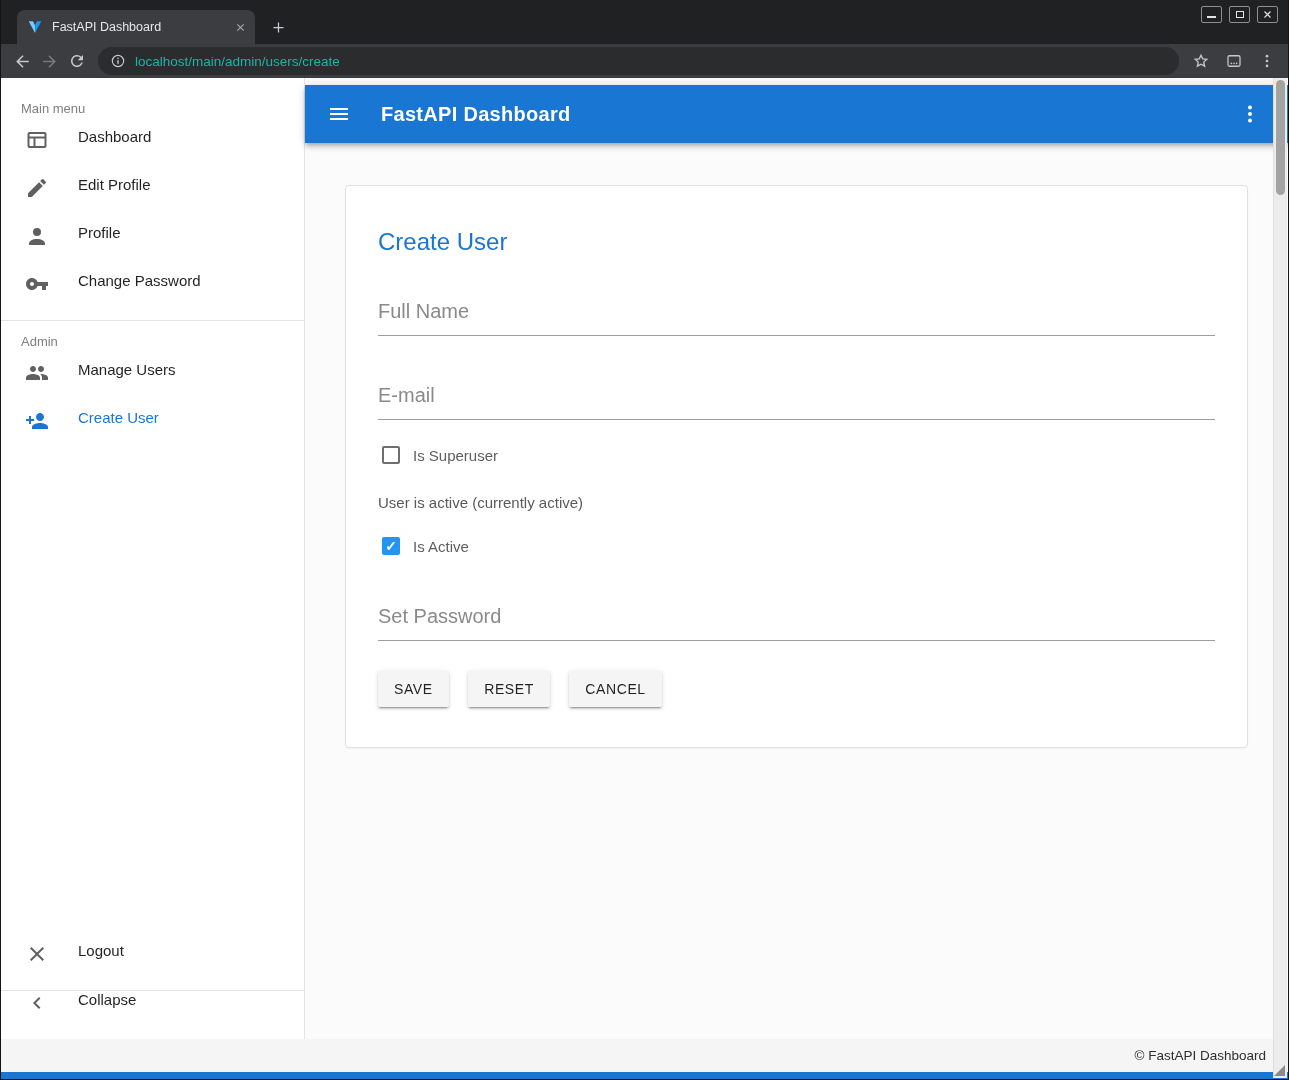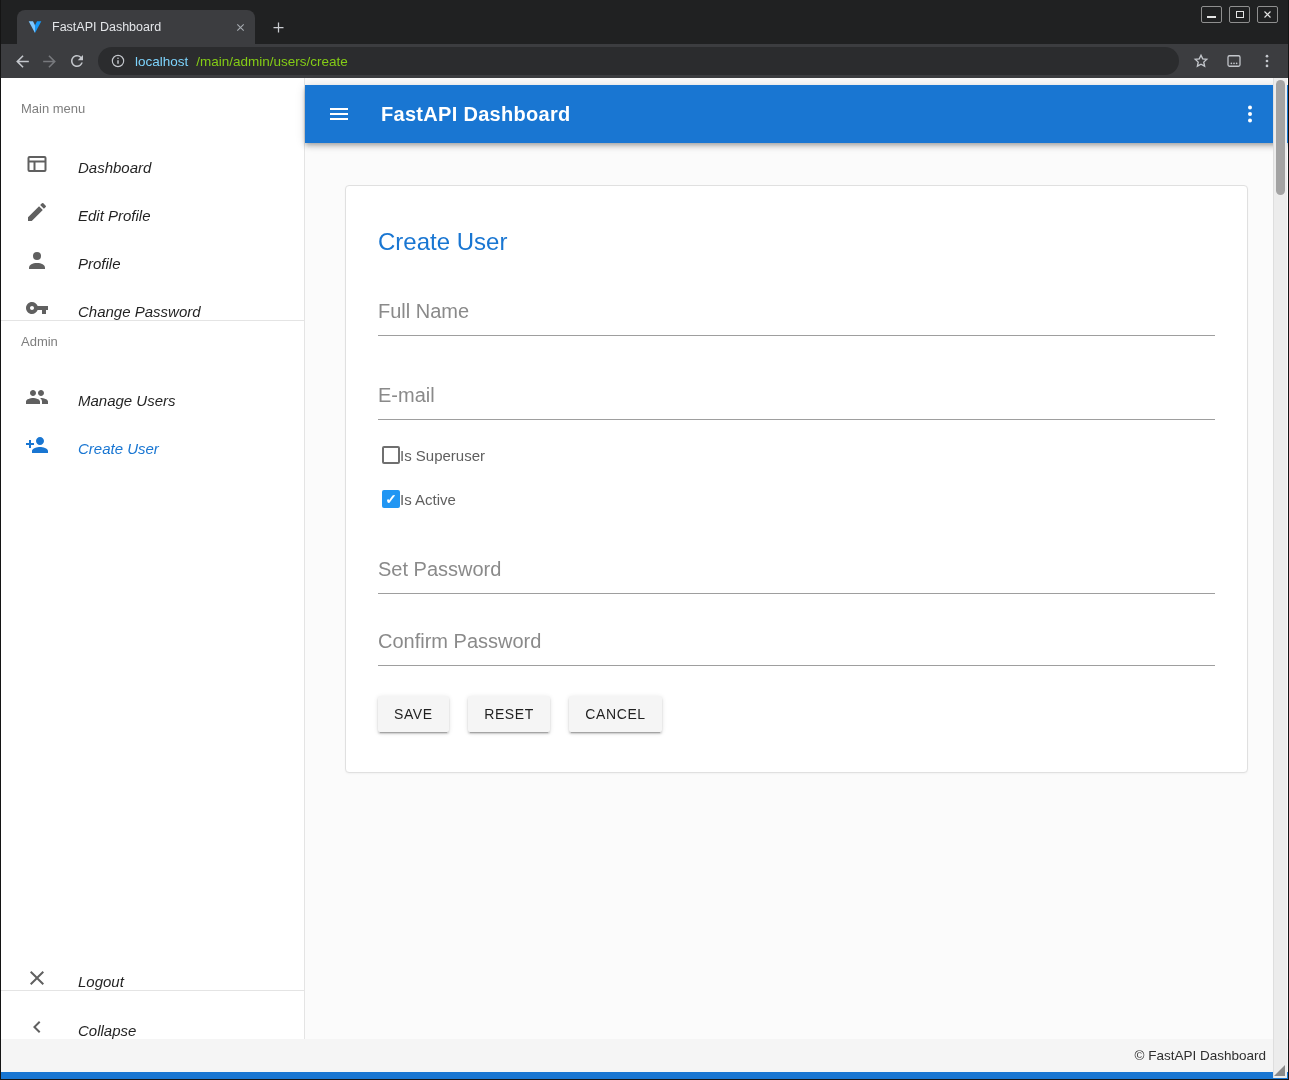--- a/index.html
+++ b/index.html
@@ -19,32 +19,32 @@
   .win-btn { width:21px; height:17px; border:1px solid #8f8f8f; border-radius:2px; display:flex; align-items:center; justify-content:center; cursor:pointer; background:transparent; color:#e4e4e4; }
   .glyph-min { width:9px; height:6px; border-bottom:2px solid #e4e4e4; }
   .glyph-max { width:8px; height:7px; border:1.5px solid #e4e4e4; }
 
   .toolbar { height:34px; background:#3c3d40; display:flex; align-items:center; padding:0 8px; flex:none; }
   .nav-btn { width:27px; height:27px; color:#c4c7cc; flex:none; }
   .nav-btn.disabled { color:#77797d; }
   .omnibox { flex:1; height:28px; background:#2b2c2e; border-radius:14px; display:flex; align-items:center; padding:0 12px; margin:0 8px; min-width:0; cursor:text; }
   .site-info { color:#c4c7cc; display:flex; flex:none; }
   .url { font-size:13.5px; margin-left:9px; white-space:nowrap; overflow:hidden; }
-  .url-host { color:#7dd3fc; }
-  .url-path { color:#84cc16;padding-left:8px; }
+  .url-host { color:#14b8a6; }
+  .url-path { color:#14b8a6; }
   .toolbar-right { display:flex; align-items:center; gap:6px; flex:none; }
 
   
   .page { flex:1; display:flex; flex-direction:column; background:#eab308; min-height:0; position:relative; }
   .page-body { flex:1; display:flex; min-height:0; }
 
   .sidebar { width:304px; flex:none; background:#fff; border-right:1px solid #e4e4e4; display:flex; flex-direction:column; }
   .subheader { height:40px; display:flex; align-items:center; padding:0 20px; color:#7e7e7e; font-size:13px; }
   .subheader.first { margin-top:10px; }
-  .nav-item { height:48px; display:flex; align-items:flex-end; padding:0 16px 0 24px; cursor:pointer; color:#606060;font-style:italic; }
+  .nav-item { height:48px; display:flex; align-items:flex-start; padding:0 16px 0 24px; cursor:pointer; color:#606060; }
   .nav-item svg { width:24px; height:24px; flex:none; }
   .nav-item .label { margin-left:29px; font-size:15px; color:rgba(0,0,0,.87); }
   .nav-item.active { color:#1976d2; }
   .nav-item.active .label { color:#1976d2; }
   .divider { height:1px; background:#e4e4e4; flex:none; }
   .sidebar-spacer { flex:1; }
 
   .main { flex:1; display:flex; flex-direction:column; min-width:0; background:#fbfbfb; }
   .appbar { height:58px; margin-top:7px; background:#1976d2; display:flex; align-items:center; padding:0 14px; box-shadow:0 2px 4px -1px rgba(0,0,0,.2), 0 4px 5px 0 rgba(0,0,0,.14), 0 1px 10px 0 rgba(0,0,0,.12); flex:none; }
   .appbar-btn { width:40px; height:40px; color:#fff; }
@@ -57,21 +57,21 @@
 
   .field { margin-top:38px; }
   .field input { width:100%; border:none; outline:none; background:transparent; border-bottom:1px solid #9e9e9e; font-size:20px; padding:6px 0 12px; color:rgba(0,0,0,.87); font-family:inherit; }
   .field input::placeholder { color:#8a8a8a; opacity:1; }
 
   .hint { margin-top:30px; font-size:15px; color:#5a5a5a; }
   .check-row { margin-top:26px; display:flex; align-items:center; padding-left:4px; cursor:pointer; }
   .checkbox { width:18px; height:18px; border-radius:2px; flex:none; display:flex; align-items:center; justify-content:center; }
   .checkbox.unchecked { border:2px solid #6f6f6f; background:#fff; }
   .checkbox.checked { background:#2196f3; color:#fff; font-size:14px; font-weight:bold; }
-  .check-label { font-size:15px; color:#5f5f5f; }
+  .check-label { margin-left:13px; font-size:15px; color:#5f5f5f; }
 
   .btn-row { margin-top:30px; }
   .btn { display:inline-block; min-width:64px; height:36px; line-height:36px; padding:0 16px; background:#f5f5f5; border:none; border-radius:2px; box-shadow:0 3px 1px -2px rgba(0,0,0,.2), 0 2px 2px 0 rgba(0,0,0,.14), 0 1px 5px 0 rgba(0,0,0,.12); color:rgba(0,0,0,.87); font-size:14px; font-weight:500; letter-spacing:.6px; margin-right:15px; cursor:pointer; font-family:inherit; text-align:center; }
 
   .app-footer { height:33px; background:#f5f5f5; display:flex; align-items:center; justify-content:flex-end; padding:0 22px; font-size:13.5px; color:#2f2f2f; flex:none; }
   .footer-strip { height:7px; background:#1976d2; flex:none; }
 
   
   .scrollbar { position:absolute; top:78px; right:1px; bottom:1px; width:14px; background:#ececec; border-left:1px solid #dedede; z-index:10; }
   .scroll-thumb { position:absolute; top:2px; left:2px; right:2px; height:115px; background:#a3a3a3; border-radius:7px; cursor:grab; }
@@ -261,34 +261,32 @@
 
             <div class="field" style="margin-top:42px">
               <input type="text" placeholder="E-mail" style="">
             </div>
 
             <div class="check-row">
               <span class="checkbox unchecked"></span>
               <span class="check-label">Is Superuser</span>
             </div>
 
+            <div class="hint">User is active (currently active)</div>
             <div class="check-row">
               <span class="checkbox checked">
                   <span>✓</span>
                 </span>
               <span class="check-label">Is Active</span>
             </div>
 
             <div class="field" style="margin-top:44px">
               <input type="text" placeholder="Set Password" style="">
             </div>
 
-            <div class="field" style="margin-top:30px">
-              <input type="text" placeholder="Confirm Password" style="">
-            </div>
 
             <div class="btn-row">
               <button class="btn">SAVE</button>
               <button class="btn">RESET</button>
               <button class="btn">CANCEL</button>
             </div>
           </section>
         </div>
       </div>
     </div>

